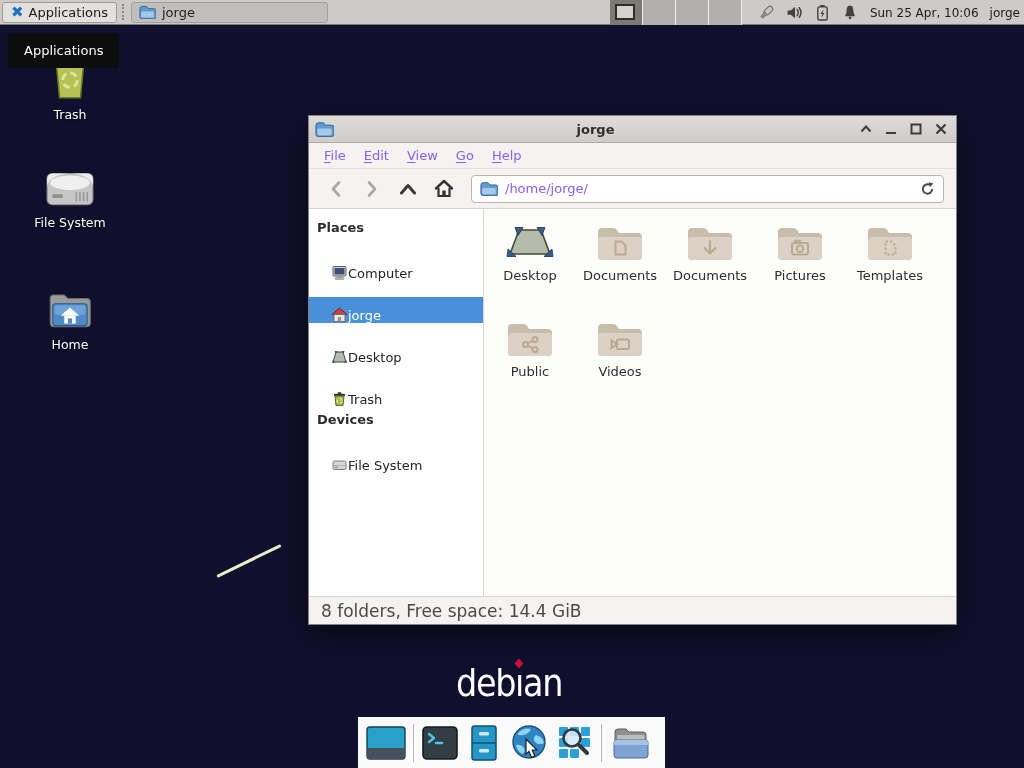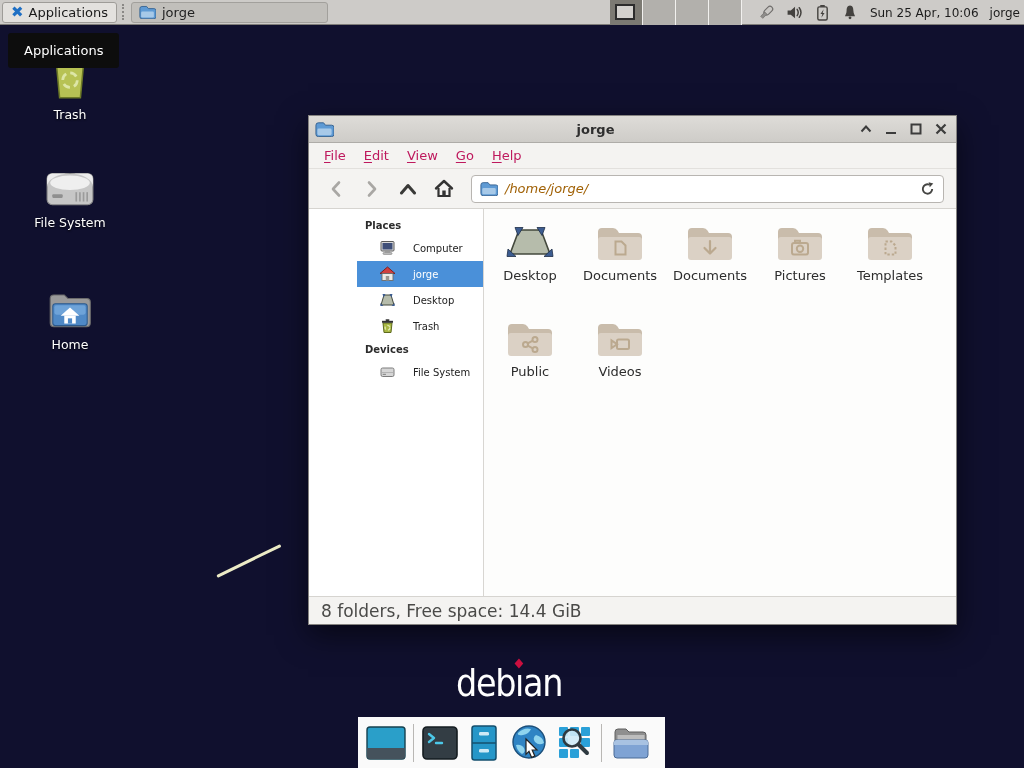--- a/index.html
+++ b/index.html
@@ -52,32 +52,32 @@
   
   .window { position:absolute; left:308px; top:115px; width:649px; height:510px; background:#f4f3f1;
             border:1px solid #858380; box-shadow:0 10px 28px rgba(0,0,0,.55); display:flex; flex-direction:column; }
   .titlebar { height:27px; background:linear-gradient(#dedcd8,#ceccc8); border-bottom:1px solid #aeaca8;
               display:flex; align-items:center; padding:0 6px; }
   .titlebar .title { flex:1; text-align:center; font-size:13px; font-weight:bold; color:#2e2e2e; }
   .win-controls { display:flex; gap:7px; }
   .win-btn { width:18px; height:18px; display:flex; align-items:center; justify-content:center; }
 
   .menubar { height:26px; background:#f4f3f1; display:flex; align-items:center; padding-left:6px; border-bottom:1px solid #e2e0dd; }
-  .menu-item { font-size:13px; color:#be185d; padding:4px 9px; }
+  .menu-item { font-size:13px; color:#8b5cf6; padding:4px 9px; }
 
   .toolbar { height:40px; background:#f4f3f1; border-bottom:1px solid #d6d4d0; display:flex; align-items:center; padding:0 12px; gap:6px; }
   .tool-btn { width:30px; height:30px; display:flex; align-items:center; justify-content:center; border-radius:3px; }
   .pathbar { flex:1; height:28px; margin-left:6px; background:#fff; border:1px solid #b8b5b1; border-radius:4px;
              display:flex; align-items:center; padding:0 8px; gap:7px; }
-  .pathbar .path-text { flex:1; font-size:13px; color:#a16207;font-style:italic; }
+  .pathbar .path-text { flex:1; font-size:13px; color:#8b5cf6; }
 
   .win-body { flex:1; display:flex; min-height:0; }
-  .sidebar { width:175px; background:#fff; border-right:1px solid #d8d6d2; padding-top:6px; font-size:10px;padding-left:48px; }
+  .sidebar { width:175px; background:#fff; border-right:1px solid #d8d6d2; padding-top:6px; font-size:13px; }
   .side-header { font-weight:bold; color:#2c2c2c; padding:5px 8px 4px 8px; }
-  .side-item { height:26px; display:flex; align-items:center; gap:17px; padding-left:22px; color:#222; }
+  .side-item { height:26px; display:flex; align-items:flex-end; gap:0; padding-left:22px; color:#222;margin-top:16px; }
   .side-item.selected { background:#4a90d9; color:#fff; }
 
   .files { flex:1; background:#fdfdfc; padding:12px 0 0 1px; display:flex; flex-wrap:wrap; align-content:flex-start; }
   .file-cell { width:90px; height:96px; display:flex; flex-direction:column; align-items:center; padding-top:2px; }
   .file-cell .flabel { margin-top:5px; font-size:13px; color:#2d2d2d; }
 
   .statusbar { height:28px; background:#f4f3f1; border-top:1px solid #d6d4d0; display:flex; align-items:center;
                padding-left:12px; font-size:17px; color:#4a4a48; }
 
   

